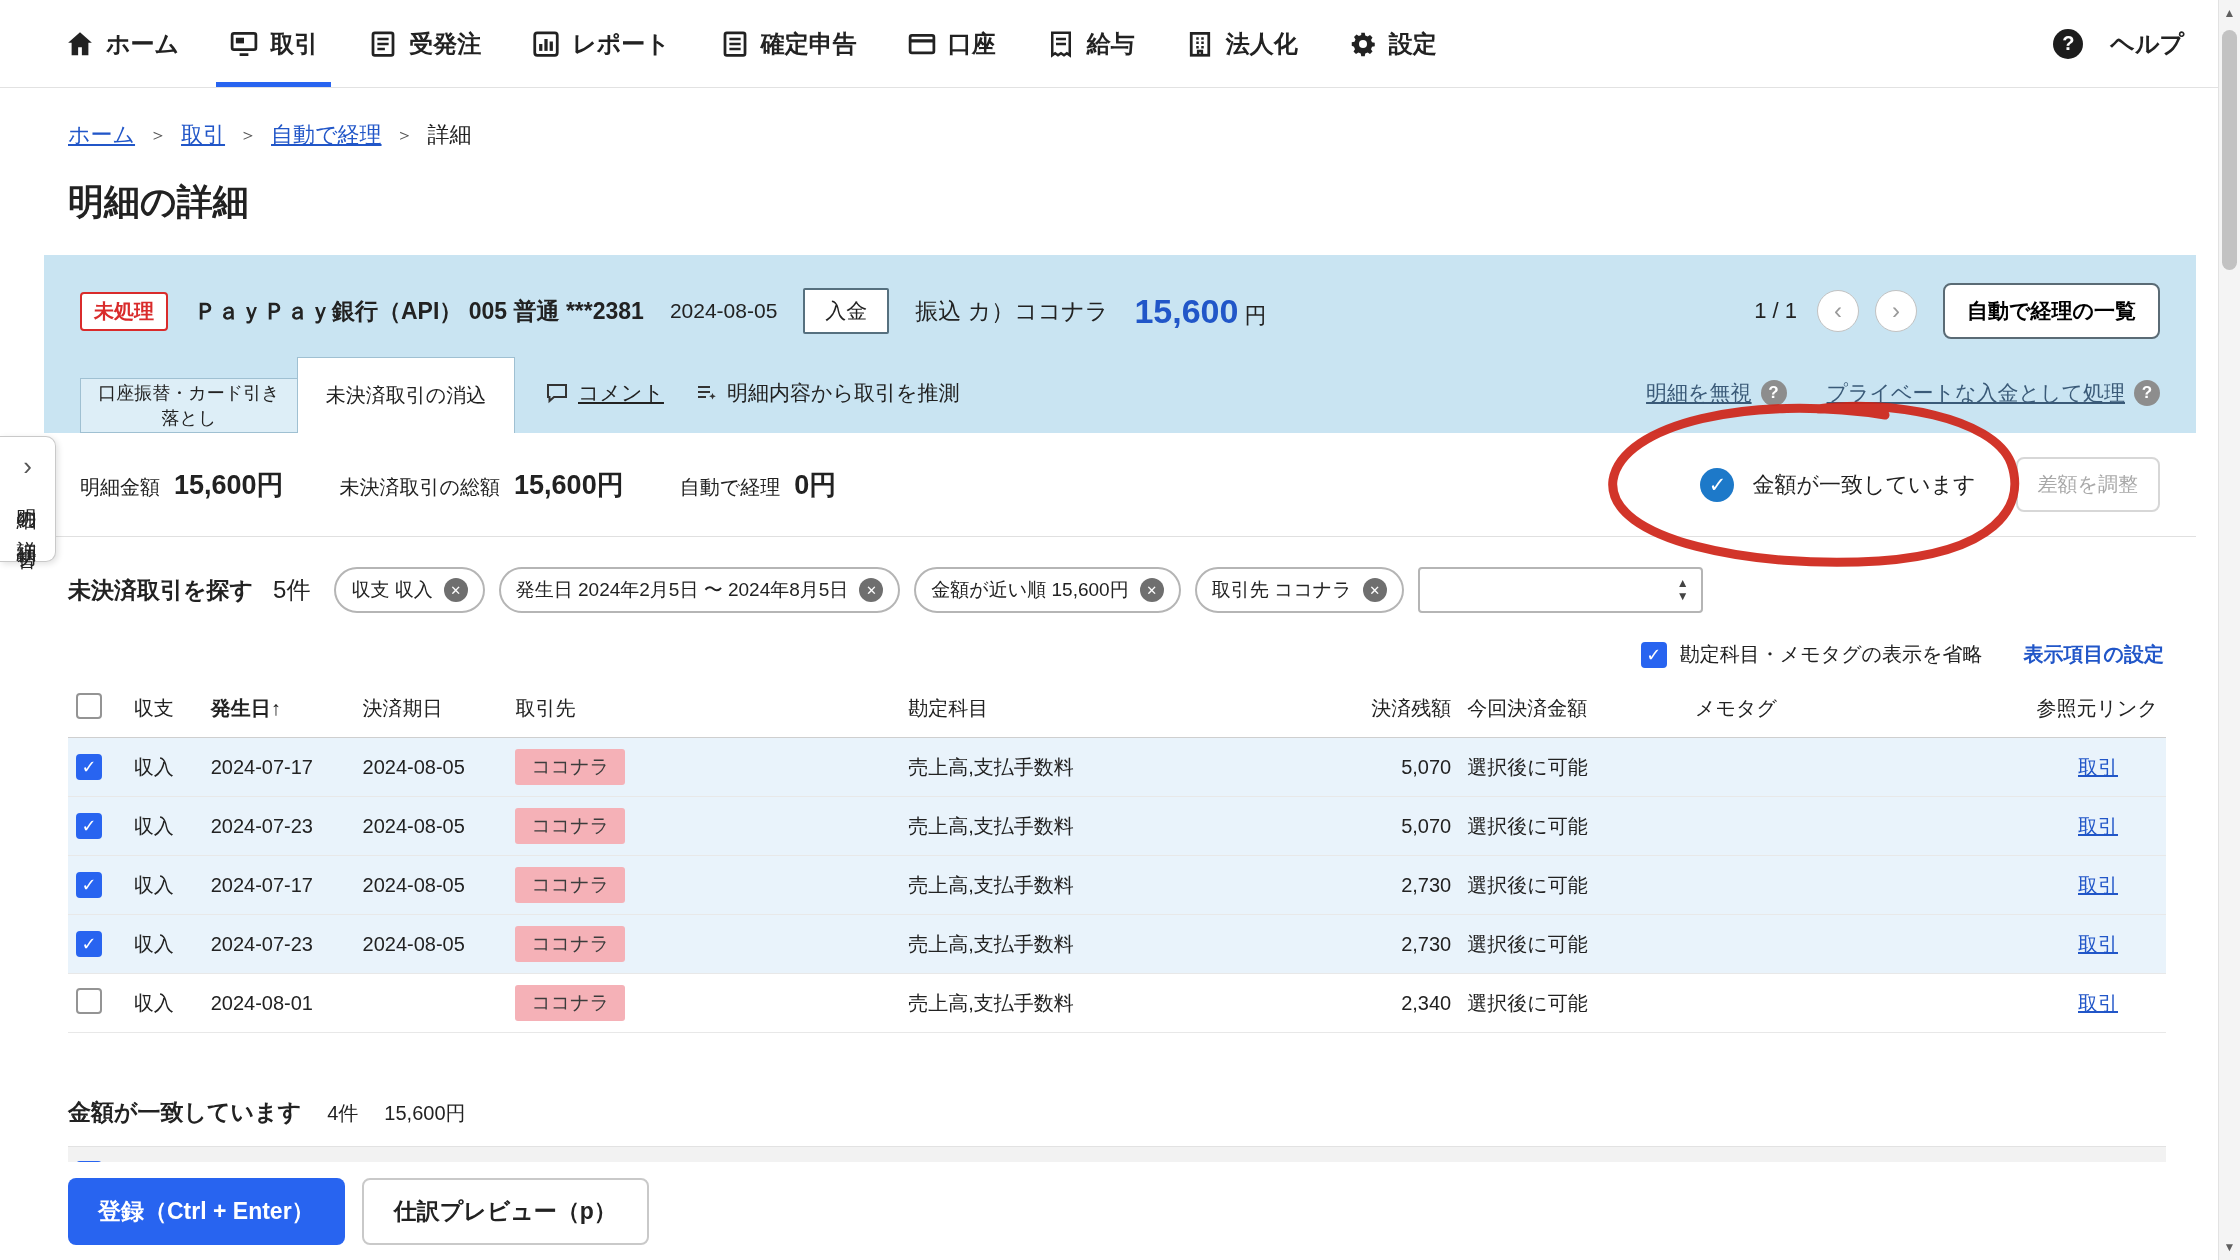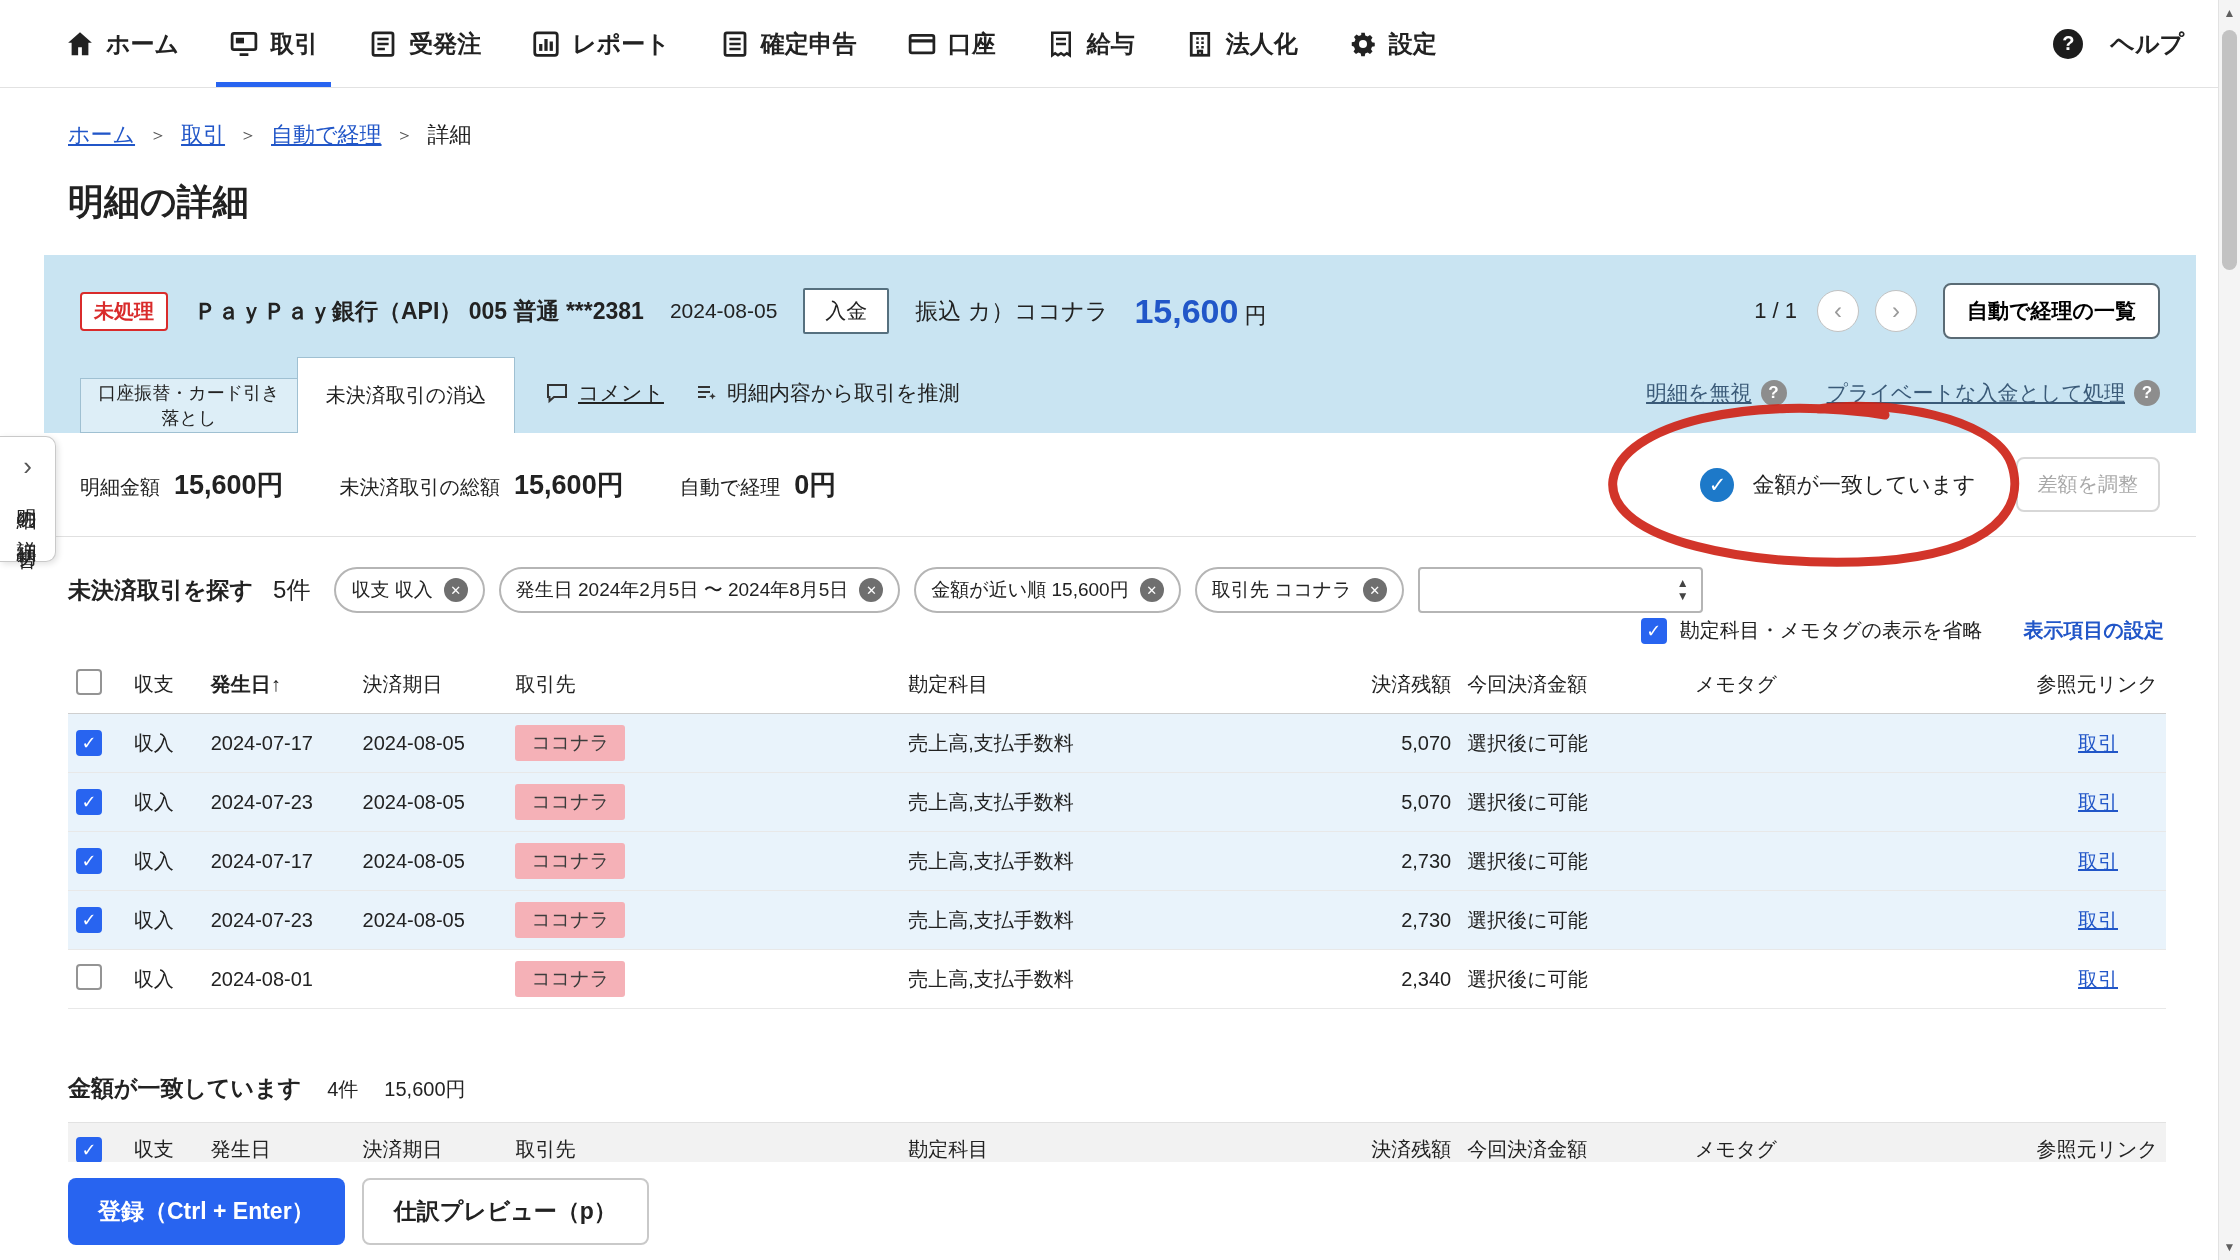--- a/index.html
+++ b/index.html
@@ -75,21 +75,21 @@
   .search-row{display:flex;align-items:center;gap:14px;}
   .search-title{font-size:23px;font-weight:bold;white-space:nowrap;}
   .search-count{font-size:24px;margin:0 10px 0 6px;}
   .chip{display:flex;align-items:center;gap:11px;border:2px solid #b5b5b5;border-radius:24px;padding:8px 15px;font-size:19px;background:#fff;white-space:nowrap;cursor:default;}
   .chip-close{width:24px;height:24px;border-radius:50%;background:#6f6f6f;color:#fff;font-size:13px;display:inline-flex;align-items:center;justify-content:center;cursor:pointer;flex:none;}
   .chip-close::before{content:"✕";}
   .filter-select{width:285px;height:46px;border:2px solid #b5b5b5;border-radius:4px;background:#fff;display:flex;align-items:center;justify-content:flex-end;padding:0 12px;cursor:pointer;}
   .stepper{display:flex;flex-direction:column;color:#444;font-size:12px;line-height:1.05;}
   .stepper::before{content:"▲";}
   .stepper::after{content:"▼";}
-  .omit-row{display:flex;justify-content:flex-end;align-items:center;gap:13px;padding:4px 2px 12px;font-size:20px;}
+  .omit-row{display:flex;justify-content:flex-end;align-items:center;gap:13px;padding:28px 2px 12px;font-size:20px;}
   .settings-link{color:var(--link-blue);font-weight:bold;font-size:20px;margin-left:28px;cursor:pointer;white-space:nowrap;}
   
   .cb{width:26px;height:26px;border:2px solid #949494;border-radius:4px;background:#fff;display:inline-flex;align-items:center;justify-content:center;cursor:pointer;flex:none;}
   .cb.checked{background:var(--accent);border-color:var(--accent);color:#fff;font-size:18px;font-weight:bold;}
   .cb.checked::after{content:"✓";}
   
   table{width:100%;border-collapse:collapse;table-layout:fixed;font-size:20px;}
   th{font-weight:normal;text-align:left;padding:13px 8px;border-bottom:1px solid #cfcfcf;white-space:nowrap;overflow:hidden;}
   td{padding:11px 8px;border-bottom:1px solid #e8e8e8;white-space:nowrap;overflow:hidden;}
   tr.selected{background:#e9f3fb;}

